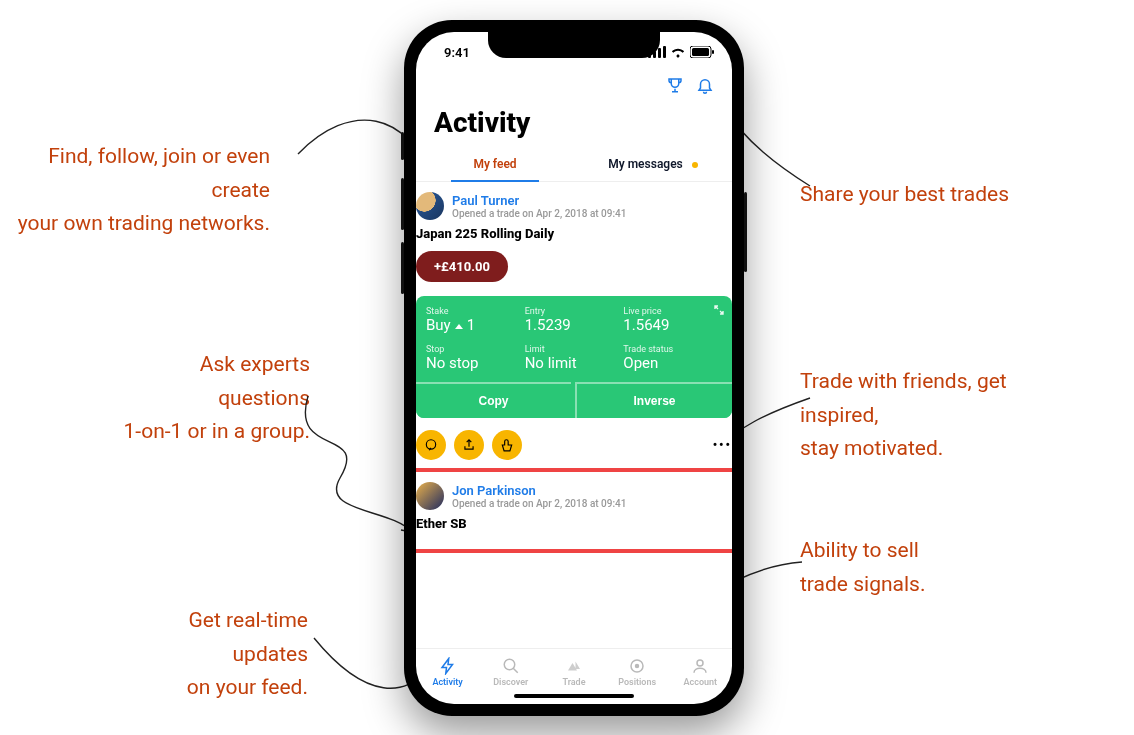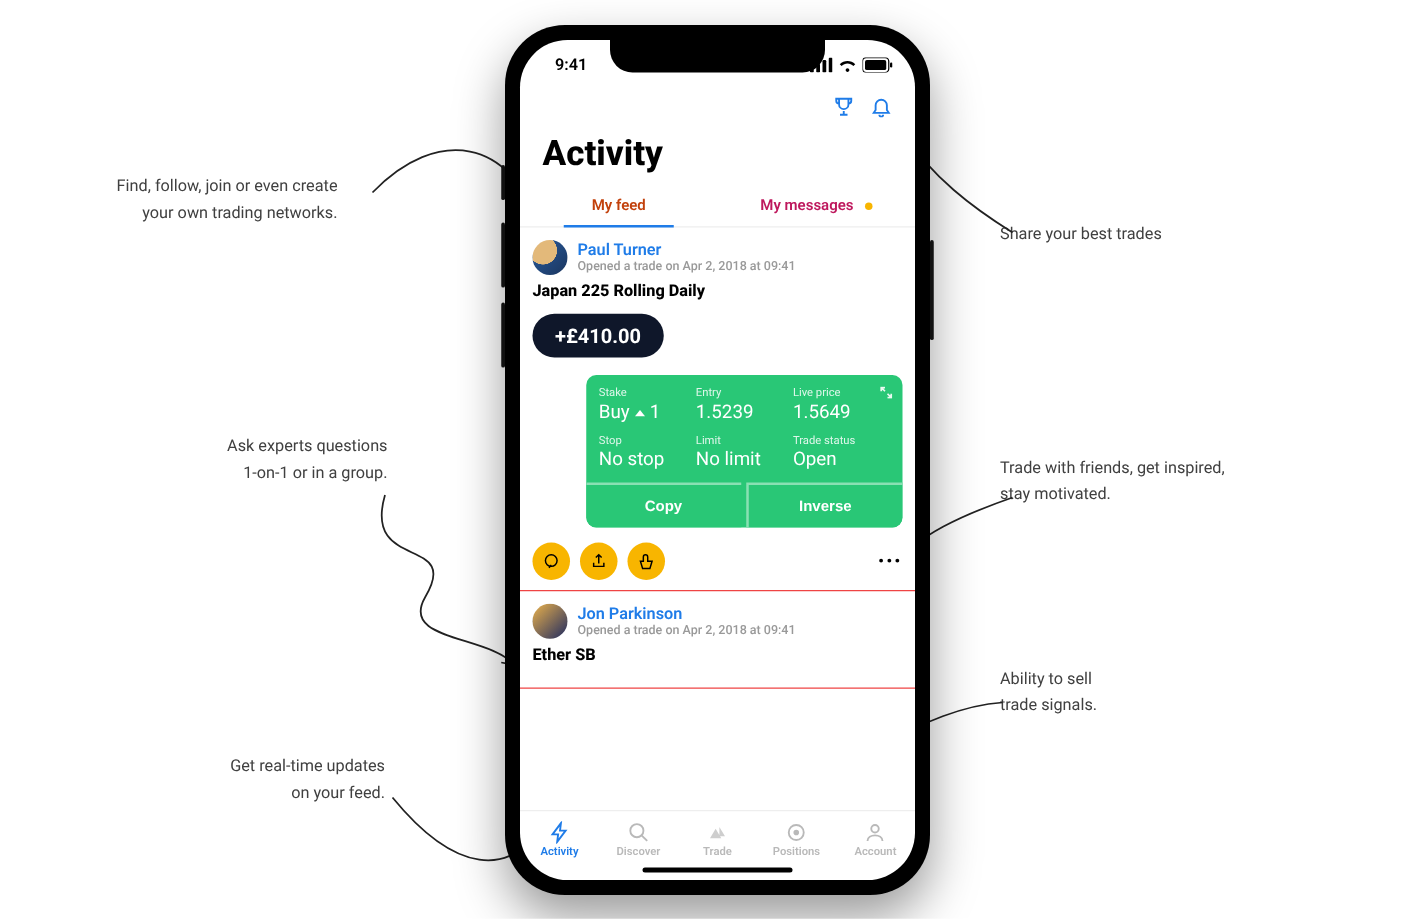--- a/index.html
+++ b/index.html
@@ -8,22 +8,22 @@
     height: 735px;
     font-family: -apple-system, BlinkMacSystemFont, "Segoe UI", Roboto, Helvetica, Arial, sans-serif;
     background: #fff;
     position: relative;
     overflow: hidden;
   }
 
   
   .annotation {
     position: absolute;
-    font-size: 13px;
-    color: #404040;
+    font-size: 21px;
+    color: #c2410c;
     line-height: 1.6;
     max-width: 260px;
     font-weight: 400;
   }
   .annotation.right { text-align: left; }
   .annotation.left  { text-align: right; }
   svg.connector {
     position: absolute;
     overflow: visible;
     pointer-events: none;
@@ -120,21 +120,21 @@
   
   .tabs {
     display: flex;
     border-bottom: 1px solid #eee;
   }
   .tab {
     flex: 1;
     text-align: center;
     font-size: 12px;
     padding: 10px 0;
-    color: #be185d;
+    color: #0f172a;
     position: relative;
     font-weight: 600;
   }
   .tab.active {
     color: #c2410c;
   }
   .tab.active::after {
     content: "";
     position: absolute;
     left: 22%;
@@ -151,22 +151,22 @@
     vertical-align: middle;
   }
 
   
   .feed {
     flex: 1;
     overflow: hidden;
     font-size: 12px;
   }
   .post {
-    padding: 10px 10px 8px;
-    border-bottom: 1px solid #ef4444;
+    padding: 10px 0 8px;
+    border-bottom: 4px solid #ef4444;
   }
   .post-header {
     display: flex;
     align-items: center;
     gap: 8px;
     margin-bottom: 6px;
   }
   .avatar {
     width: 28px; height: 28px; border-radius: 50%;
     background: #222; flex: 0 0 28px;
@@ -178,35 +178,34 @@
   .post-header .user-name { color: #1f7ce8; font-weight: 600; font-size: 13px; }
   .post-header .sub { color: #999; font-size: 10px; font-weight: 500; }
   .instrument {
     font-size: 13px;
     font-weight: 800;
     color: #000;
     margin: 4px 0 10px;
   }
   .pnl-pill {
     display: inline-block;
-    background: #0f172a;
+    background: #7f1d1d;
     color: #fff;
     font-weight: 700;
-    font-size: 16px;
+    font-size: 13px;
     padding: 8px 18px;
     border-radius: 22px;
   }
 
   .trade-card {
     margin-top: 14px;
     border-radius: 8px;
     overflow: hidden;
     background: #29c776;
     color: #fff;
-    margin-left: 43px;
   }
   .trade-grid {
     display: grid;
     grid-template-columns: 1fr 1fr 1fr;
     padding: 10px 10px 2px;
     row-gap: 2px;
     position: relative;
   }
   .trade-grid .lbl { font-size: 9px; opacity: .85; }
   .trade-grid .val { font-size: 15px; font-weight: 400; margin-bottom: 8px; }

